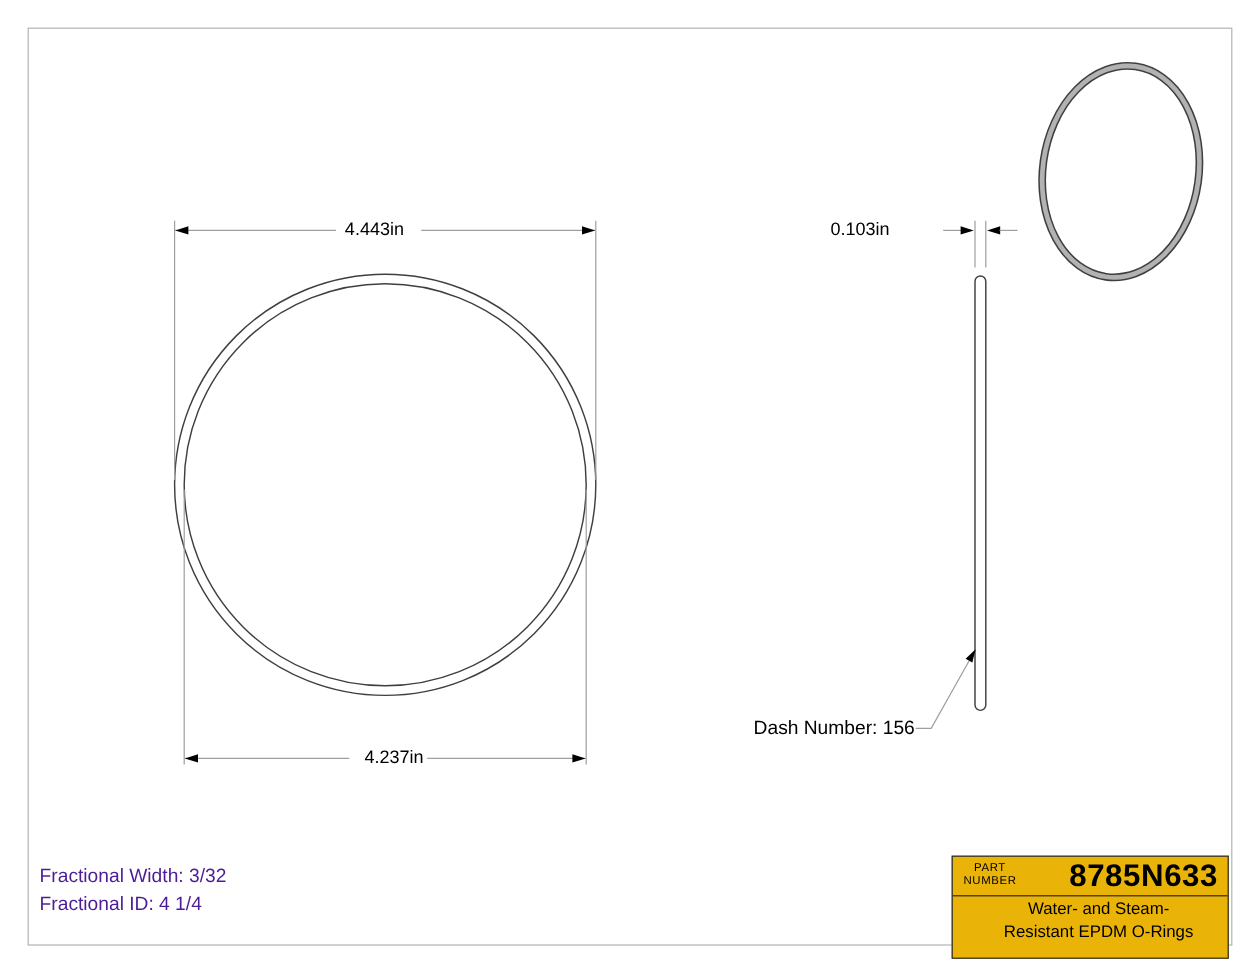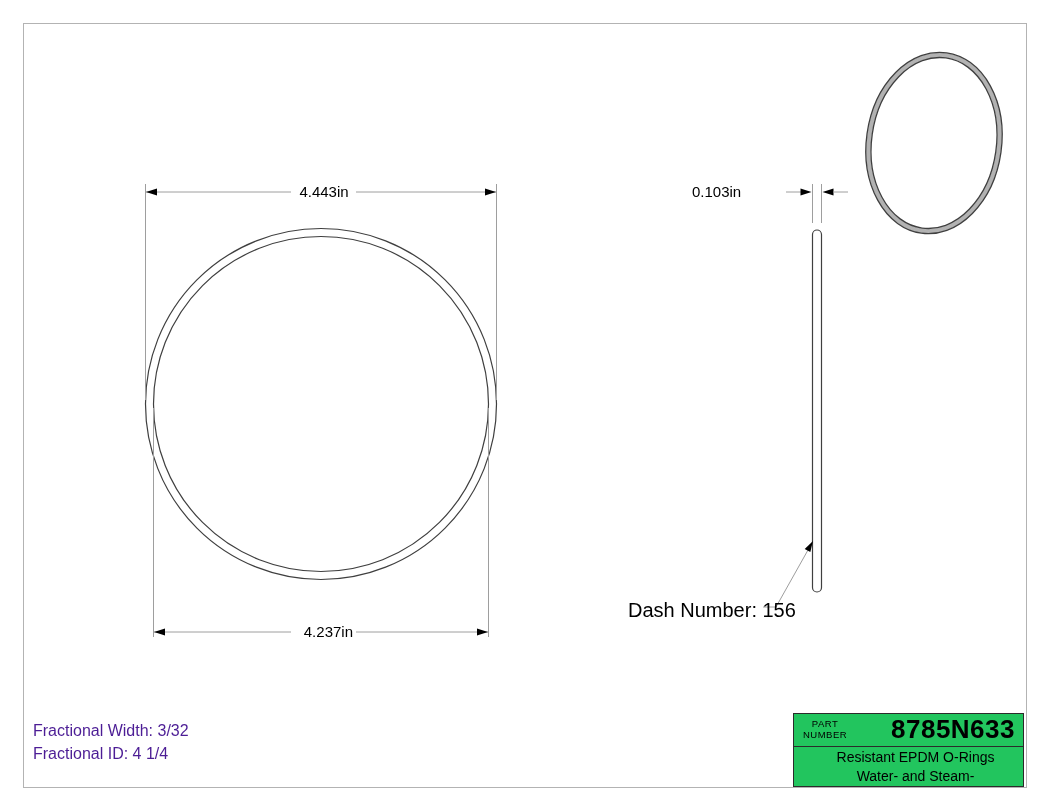--- a/index.html
+++ b/index.html
@@ -34,48 +34,48 @@
   }
   .dim-label {
     position: absolute;
     font-size: 15px;
     color: #000;
     background: #ffffff;
     white-space: nowrap;
     padding: 0 3px;
     line-height: 16px;
   }
-  .od-label  { left: 292px; top: 184px; width: 58px; text-align: center; }
+  .od-label  { left: 280px; top: 184px; width: 58px; text-align: center; }
   .id-label  { left: 292px; top: 624px; width: 58px; text-align: right; }
   .cs-label  { left: 692px; top: 184px; width: 70px; padding: 0; }
   .dash-label {
     position: absolute;
     left: 628px;
     top: 599px;
-    font-size: 20px;
+    font-size: 16px;
     color: #000;
     white-space: nowrap;
   }
   .specs {
     position: absolute;
     left: 33px;
     top: 719px;
     font-size: 16px;
     line-height: 23.3px;
     color: #4c1d95;
   }
   .title-block {
     position: absolute;
     left: 793px;
     top: 713px;
     width: 231px;
-    height: 74px;
+    height: 86px;
     border: 1.5px solid #2b2b2b;
     box-sizing: border-box;
-    background: #22c55e;
+    background: #eab308;
   }
   .tb-top {
     display: flex;
     align-items: center;
     height: 32.5px;
     border-bottom: 1.5px solid #2b2b2b;
     box-sizing: border-box;
   }
   .tb-part-label {
     font-size: 9.5px;
@@ -173,18 +173,18 @@
 
   <div class="title-block">
     <div class="tb-top">
       <div class="tb-part-label">
         <div>PART</div>
         <div>NUMBER</div>
       </div>
       <div class="tb-part-number">8785N633</div>
     </div>
     <div class="tb-desc">
+      <div>Water- and Steam-</div>
       <div>Resistant EPDM O-Rings</div>
-      <div>Water- and Steam-</div>
     </div>
   </div>
 
 </div>
 
 </body></html>

